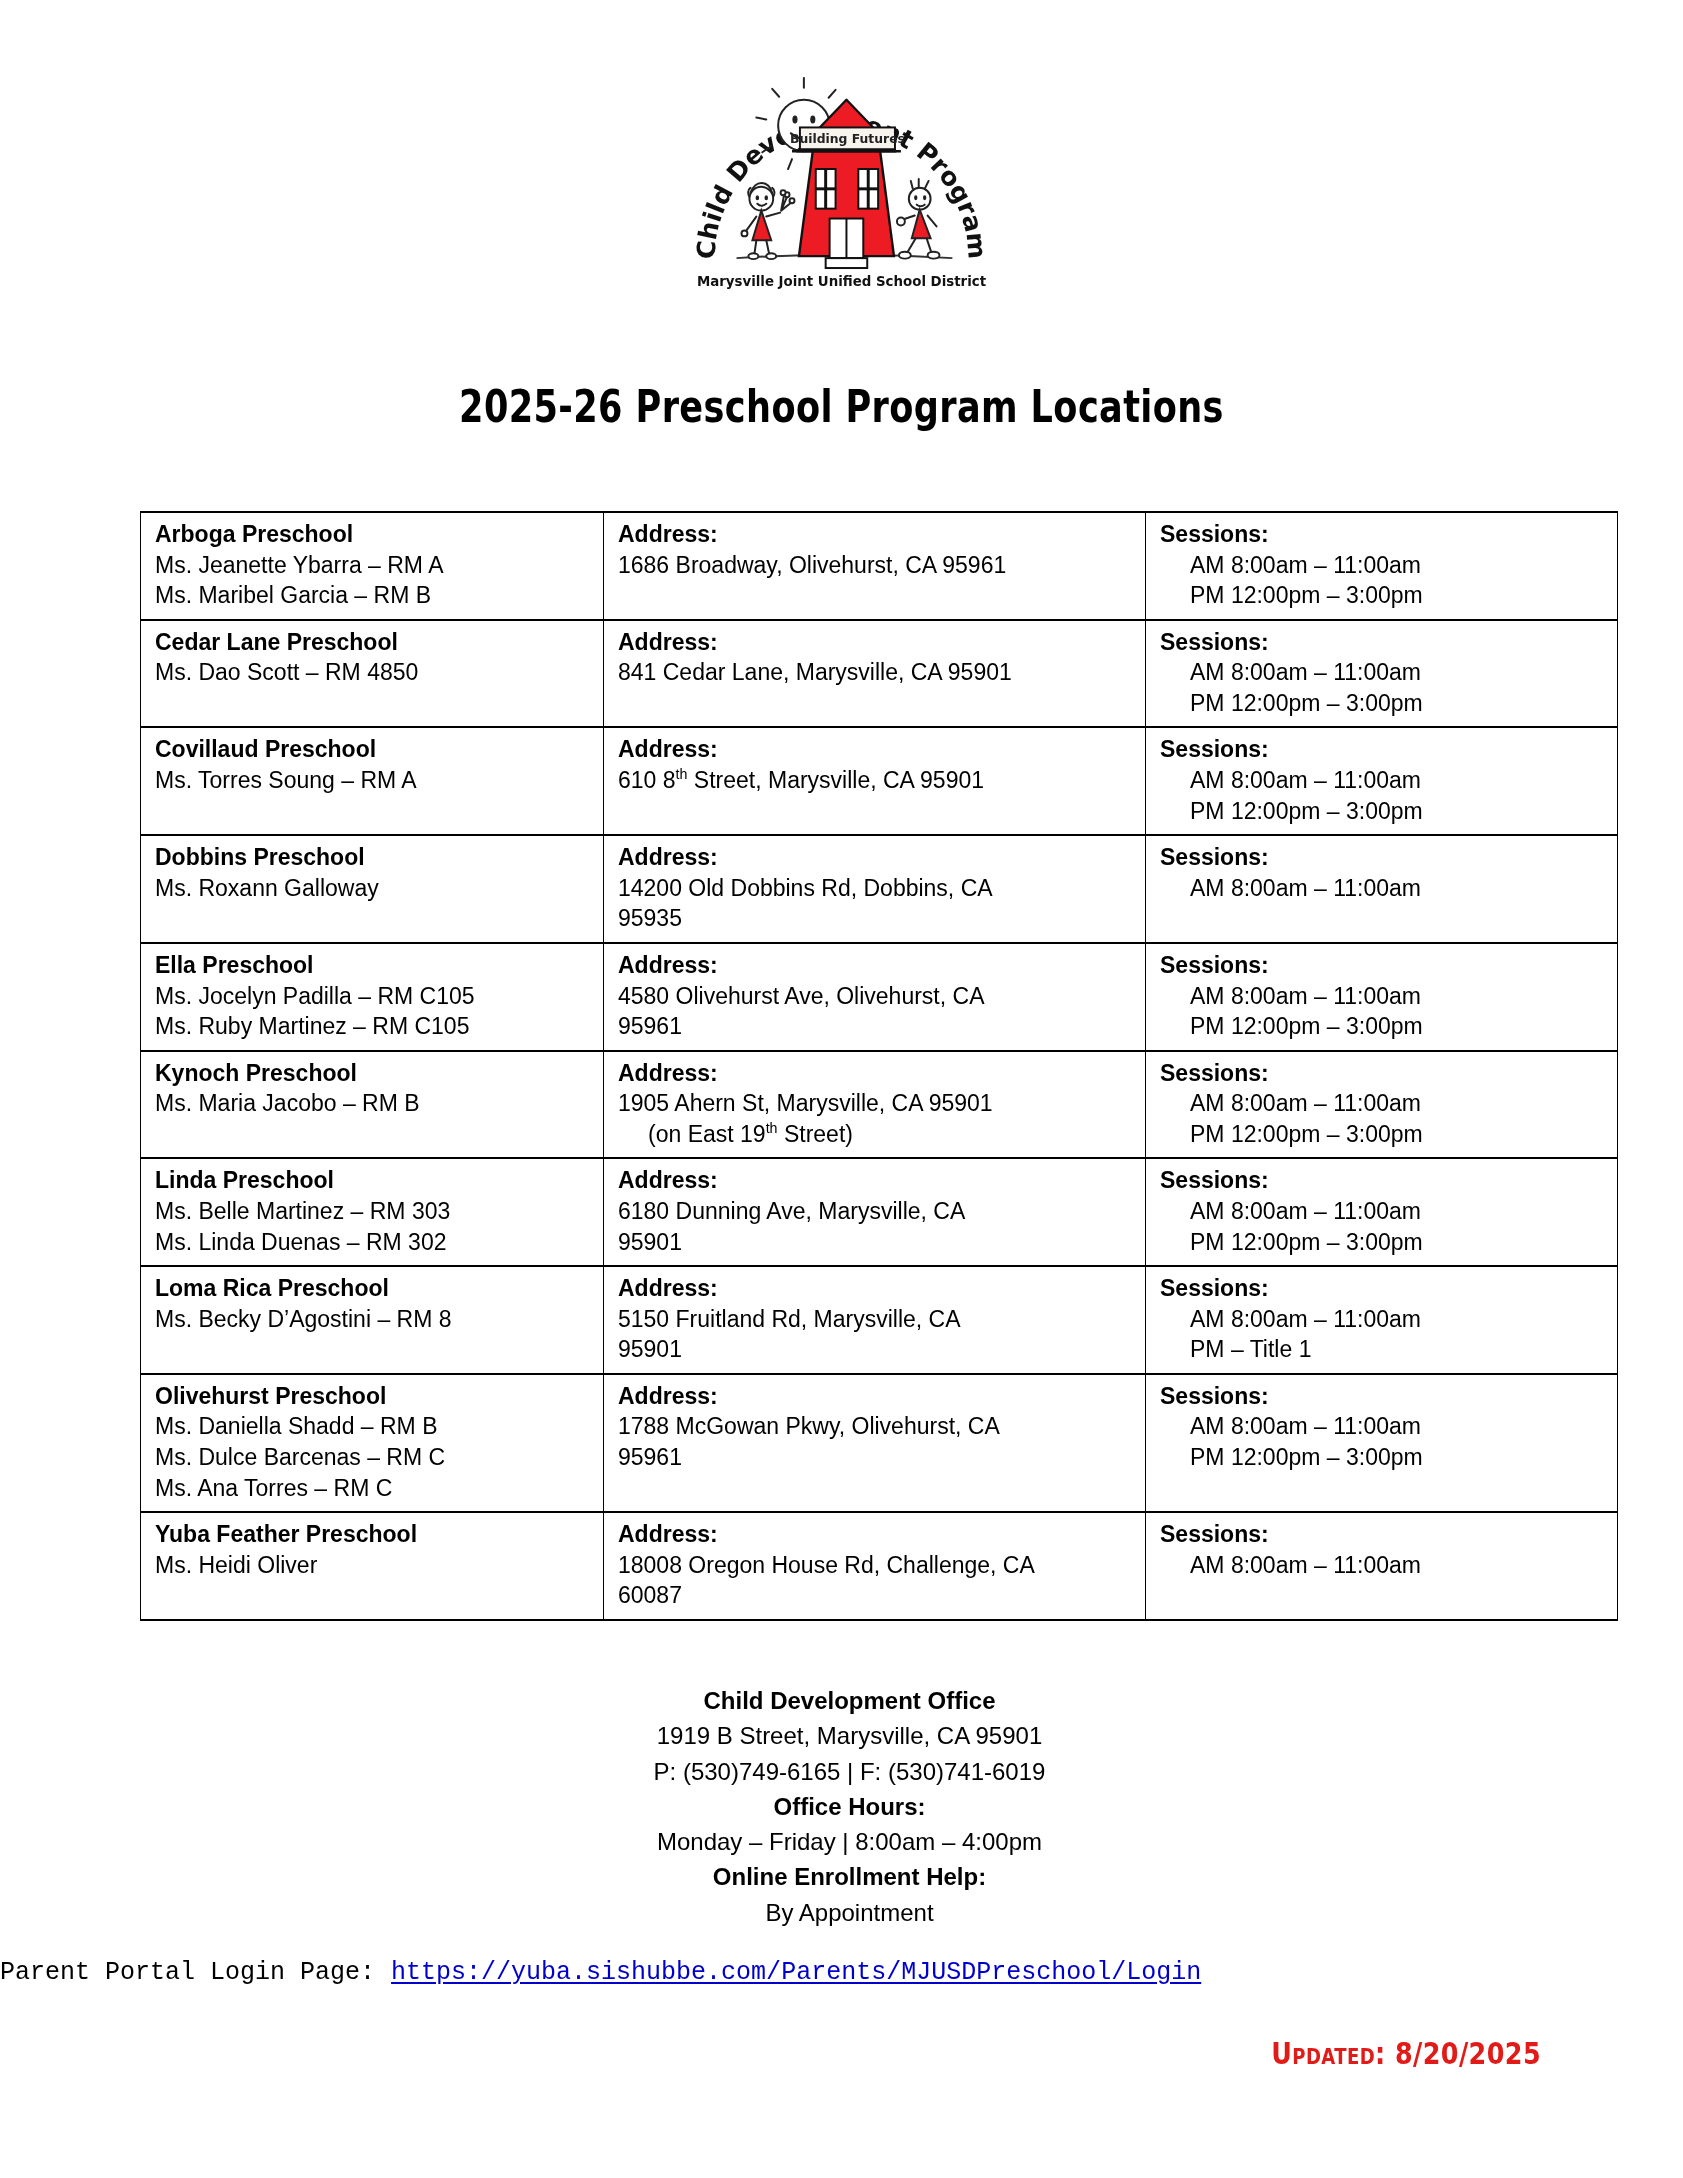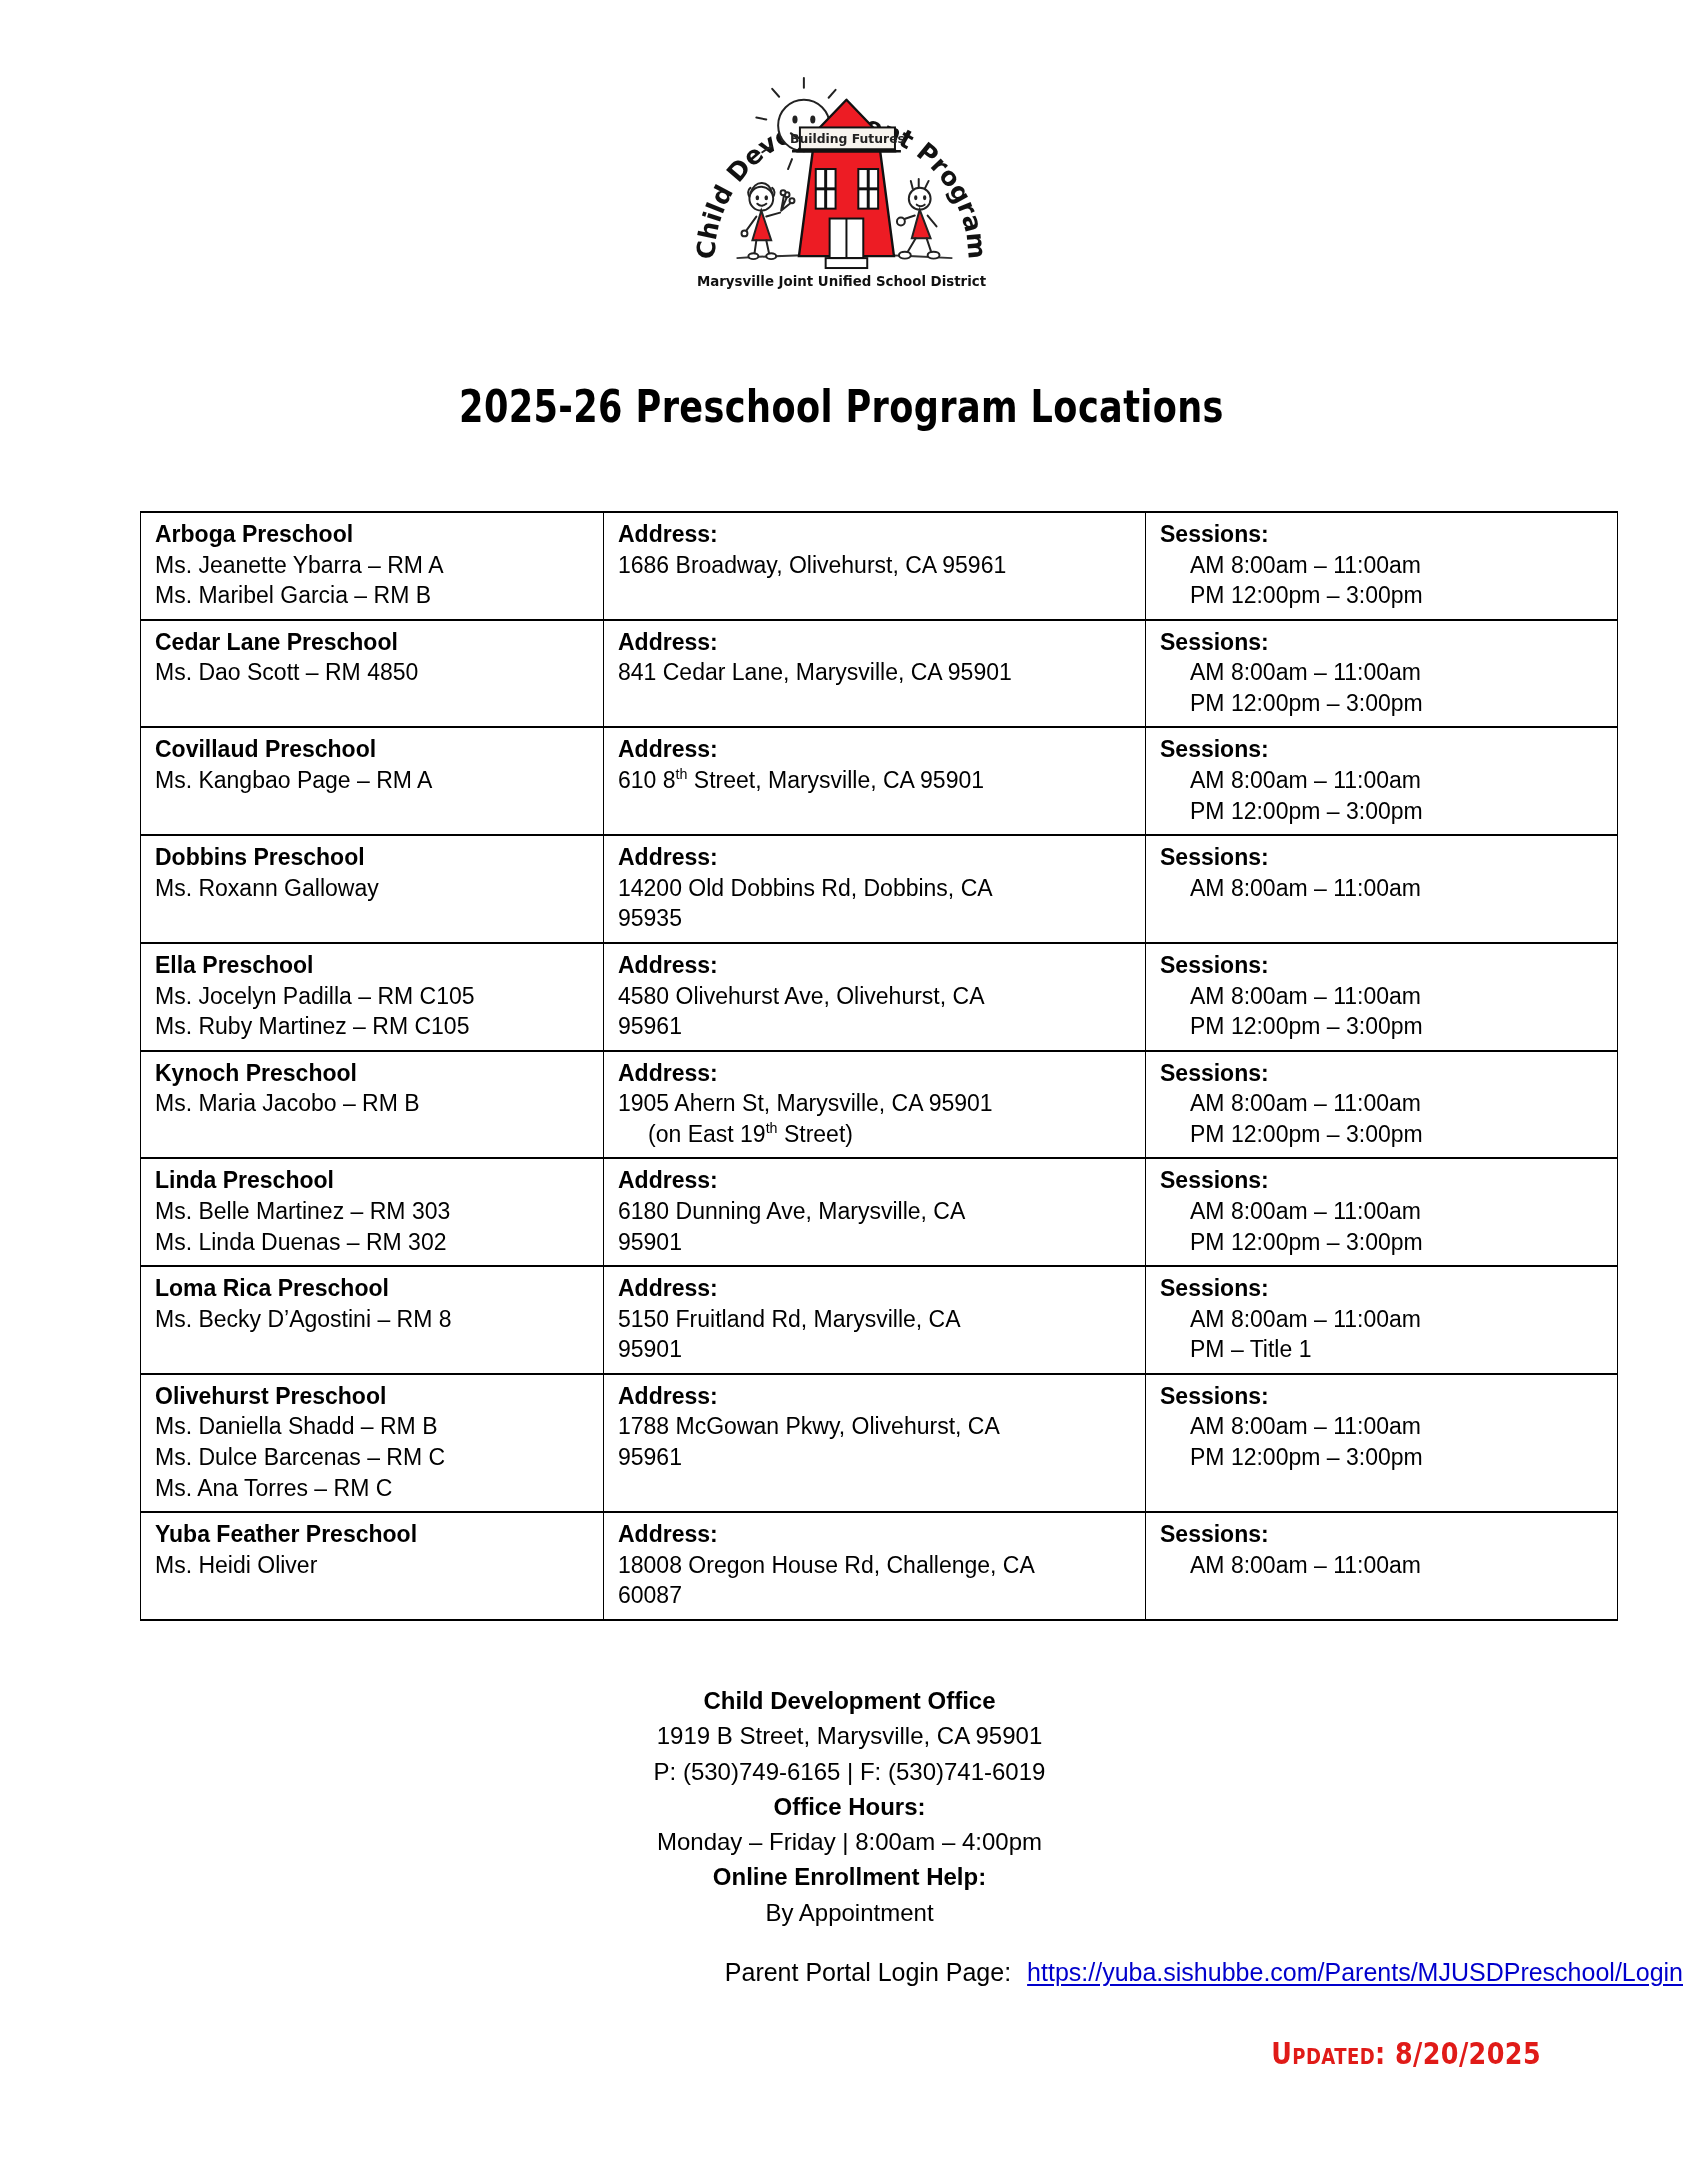--- a/index.html
+++ b/index.html
@@ -65,24 +65,23 @@
     text-align:center;
     font-size:24px;
     line-height:1.47;
     font-family:"Liberation Sans", sans-serif;
   }
   .footer .b { font-weight:bold; display:block; }
   .footer .n { display:block; }
 
   .portal-row {
     position:absolute; left:0; right:0; top:1958px;
-    text-align:right;
+    text-align:left;
     font-size:25px;
-    font-family:Liberation Sans, sans-serif;
-    margin-left:38px;
+    font-family:Liberation Mono, monospace;
   }
   .portal-label { margin-right:16px; }
   .portal-link {
     color:#0000cc;
     text-decoration:underline;
     text-underline-offset:3px;
   }
 
   .updated {
     position:absolute; right:142px; top:2035px;
@@ -227,21 +226,21 @@
           </td>
           <td class="c3">
             <span class="cell-head">Sessions:</span>
             <span class="cell-line indent">AM 8:00am – 11:00am</span>
             <span class="cell-line indent">PM 12:00pm – 3:00pm</span>
           </td>
         </tr>
         <tr>
           <td class="c1">
             <span class="cell-head">Covillaud Preschool</span>
-            <span class="cell-line">Ms. Kangbao Page – RM A</span>
+            <span class="cell-line">Ms. Torres Soung – RM A</span>
           </td>
           <td class="c2">
             <span class="cell-head">Address:</span>
             <span class="cell-line">610 8<sup>th</sup> Street, Marysville, CA 95901</span>
           </td>
           <td class="c3">
             <span class="cell-head">Sessions:</span>
             <span class="cell-line indent">AM 8:00am – 11:00am</span>
             <span class="cell-line indent">PM 12:00pm – 3:00pm</span>
           </td>

